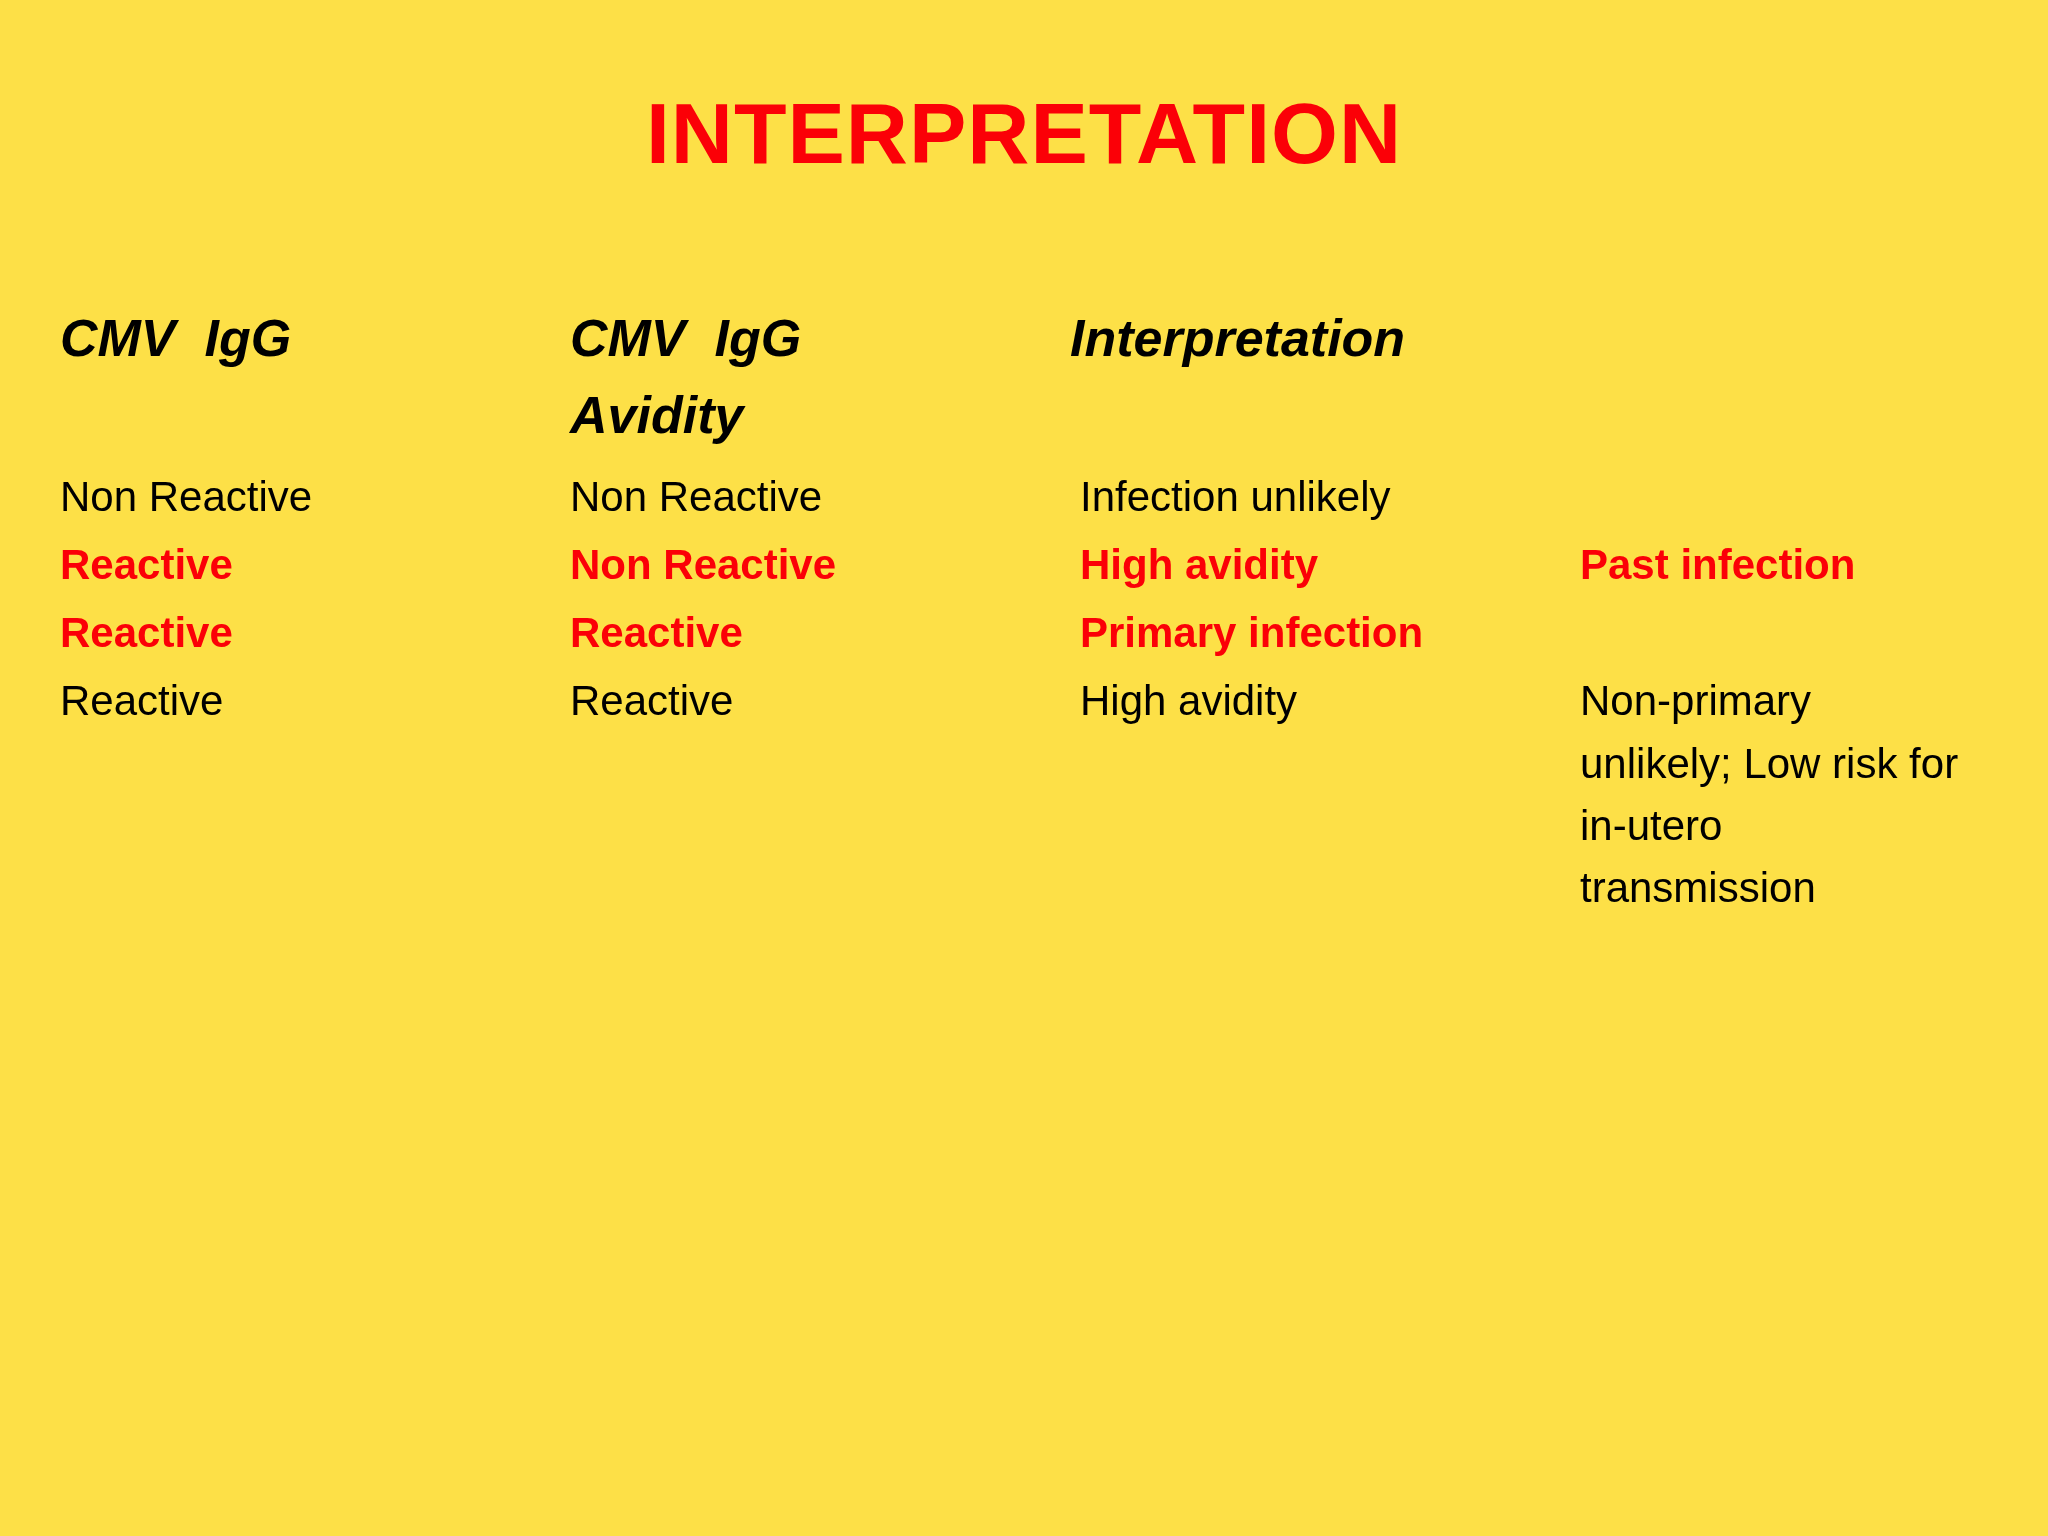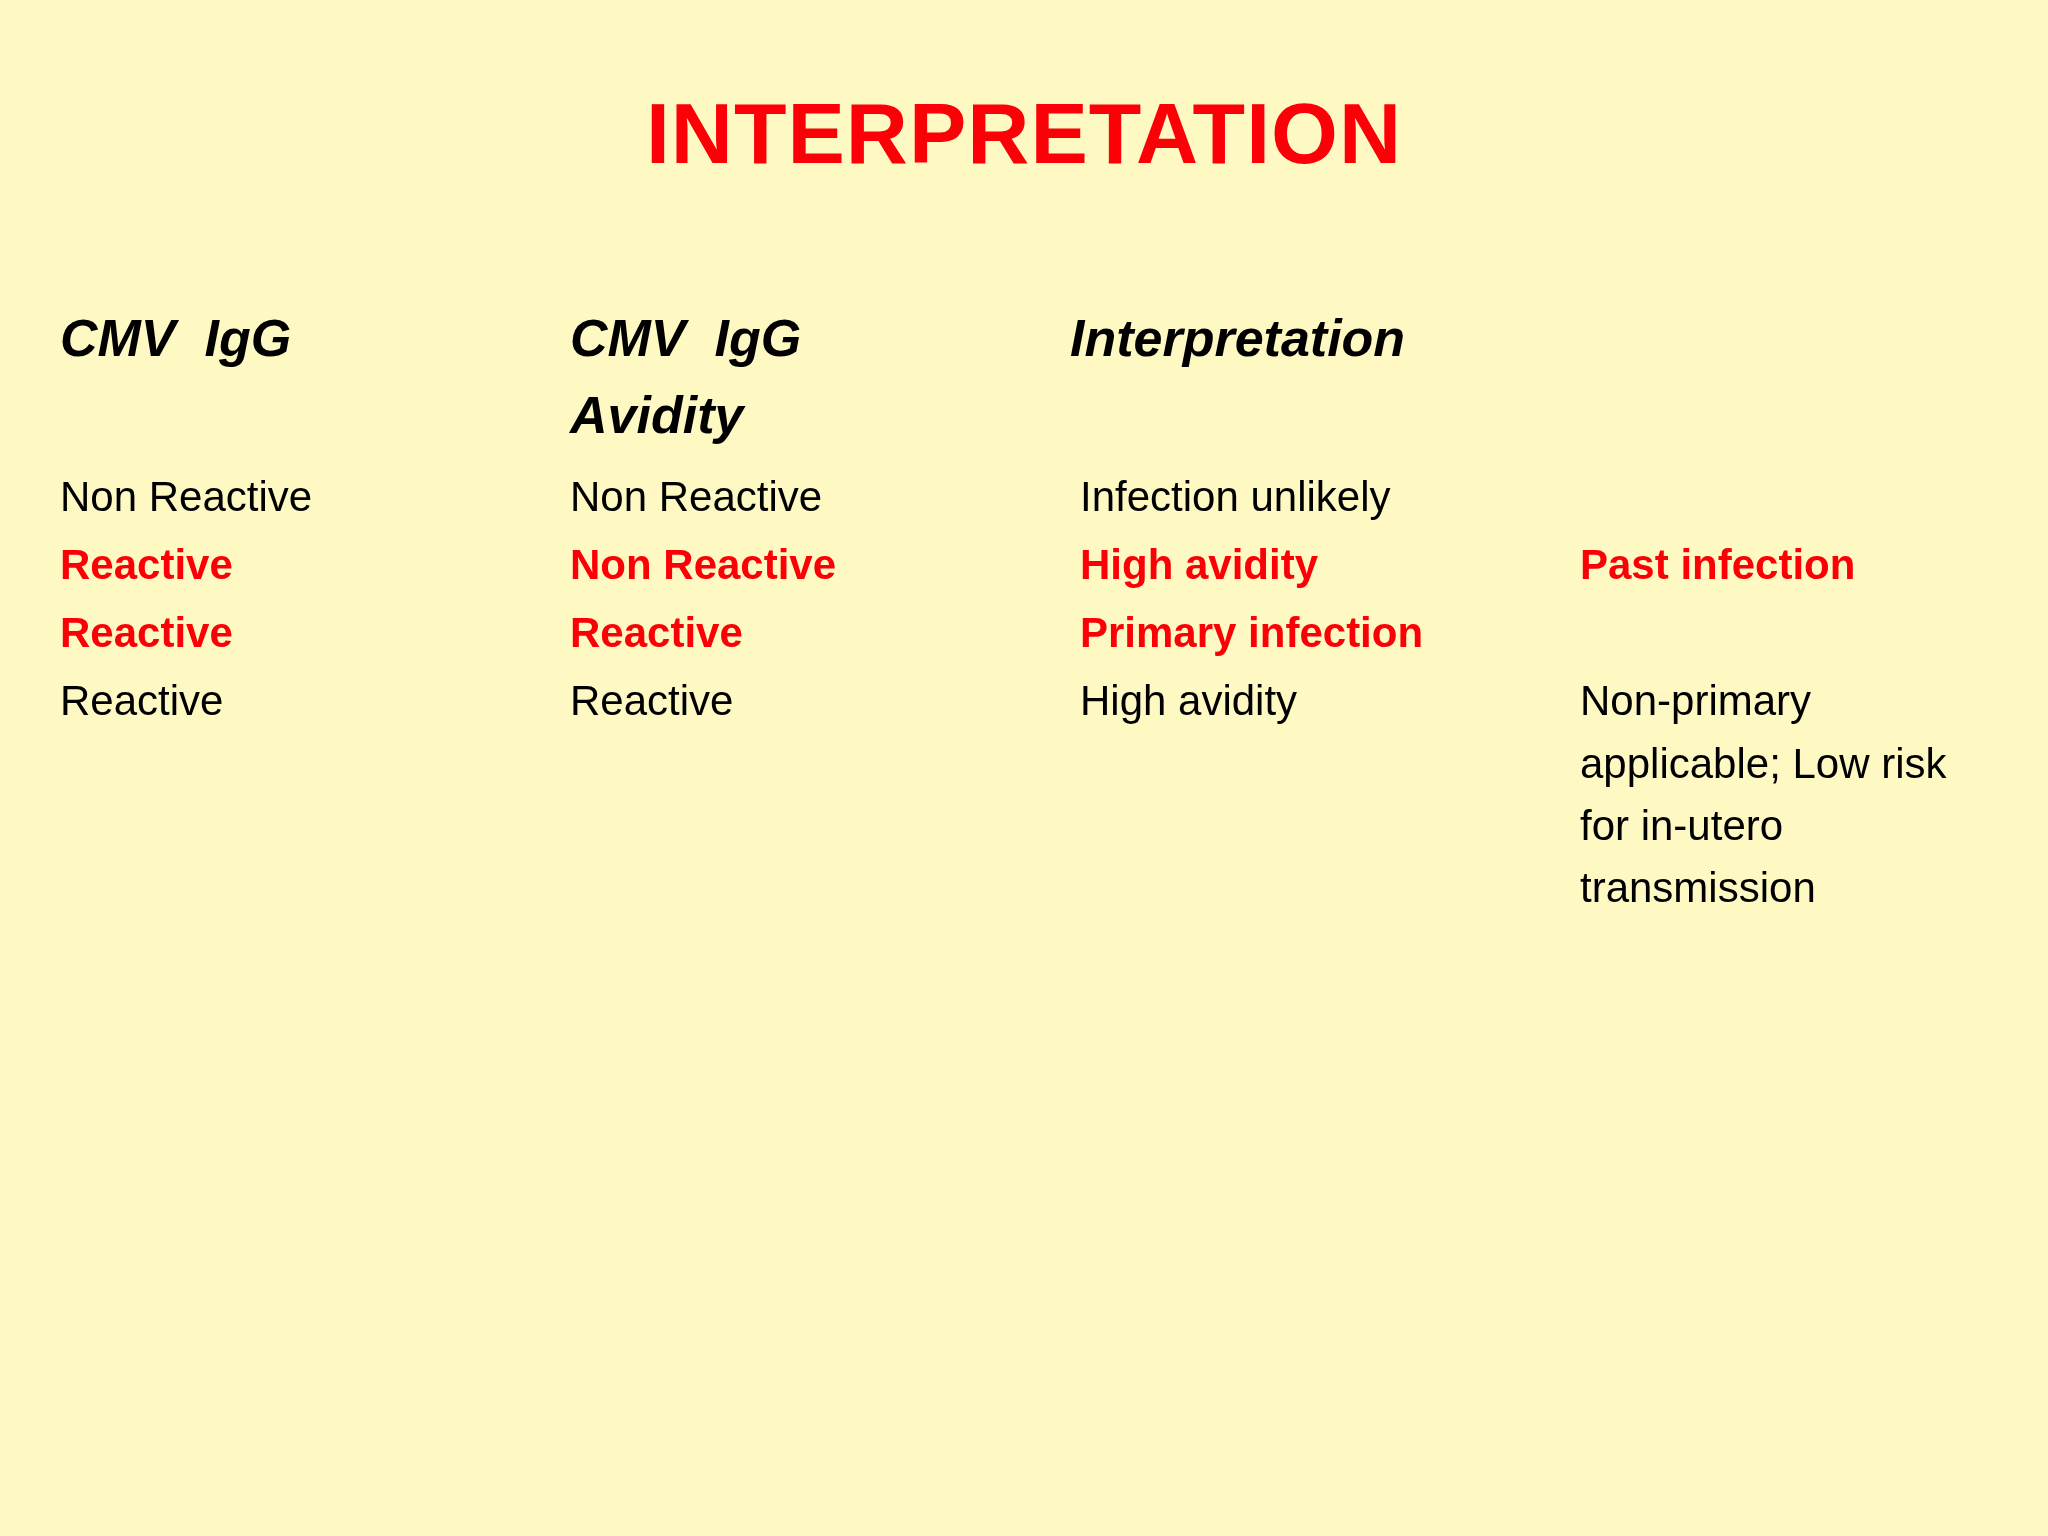--- a/index.html
+++ b/index.html
@@ -11,21 +11,21 @@
     height: 1536px;
     background: #ffffff;
     font-family: "Liberation Sans", sans-serif;
     overflow: hidden;
   }
 
   .slide {
     position: relative;
     width: 2048px;
     height: 1536px;
-    background: #fef9c3;
+    background: #fde047;
     box-sizing: border-box;
   }
 
   
   .slide-title {
     position: absolute;
     top: 88px;
     left: 0;
     width: 2048px;
     text-align: center;
@@ -117,17 +117,17 @@
     <div class="row row-body">
       <div class="cell col-0 red">Reactive</div>
       <div class="cell col-1 red">Reactive</div>
       <div class="cell col-3 red">Primary infection</div>
     </div>
 
     <div class="row row-body">
       <div class="cell col-0">Reactive</div>
       <div class="cell col-1">Reactive</div>
       <div class="cell col-2">High avidity</div>
-      <div class="cell col-3">Non-primary applicable; Low risk for in-utero transmission</div>
+      <div class="cell col-3">Non-primary unlikely; Low risk for in-utero transmission</div>
     </div>
 
   </div>
 </div>
 
 </body></html>

